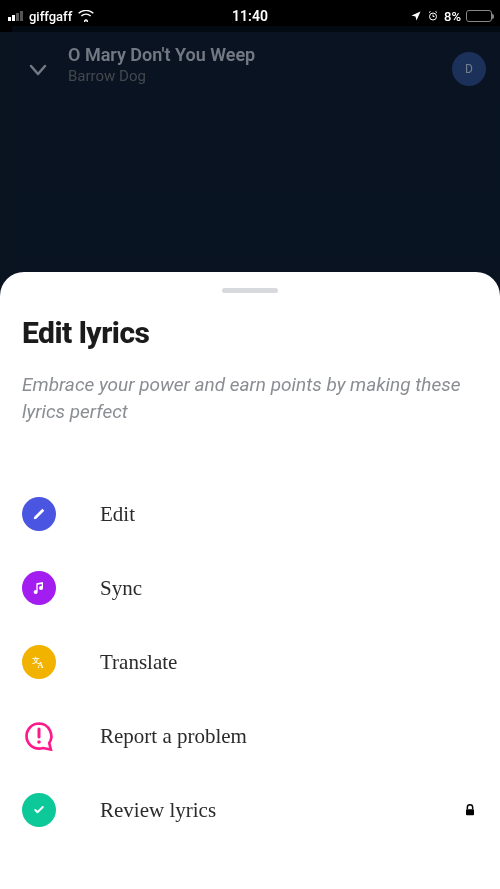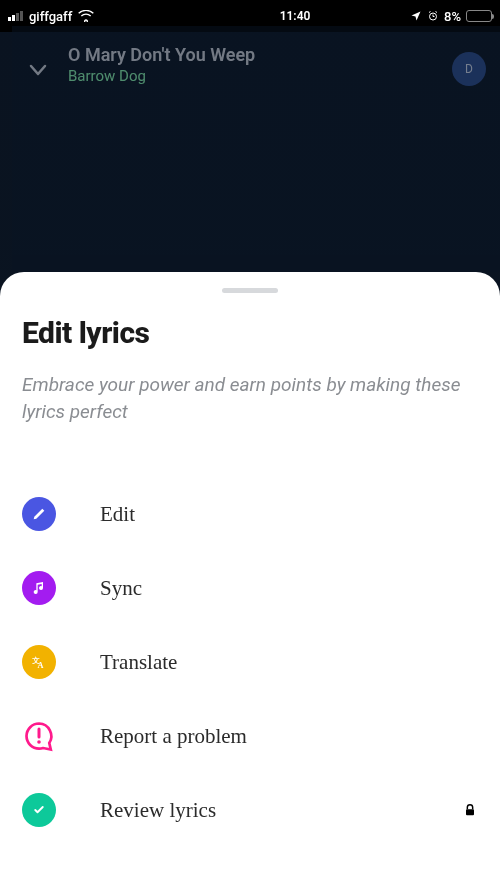--- a/index.html
+++ b/index.html
@@ -1,35 +1,35 @@
 <!DOCTYPE html>
 <html><head>
 <meta charset="utf-8">
 <style>
   * { margin: 0; padding: 0; box-sizing: border-box; }
   html, body { width: 500px; height: 889px; font-family: -apple-system, BlinkMacSystemFont, "Segoe UI", Roboto, sans-serif; background: #000; overflow: hidden; }
   .screen { position: relative; width: 500px; height: 889px; background: linear-gradient(180deg, #0a1320 0%, #0a1522 100%); }
   
   .status-bar { height: 16px; background: #000; display: flex; align-items: center; justify-content: space-between; padding: 16px 8px; font-size: 13px; color: #fff; font-weight: 500; }
   .status-left { display: flex; align-items: center; gap: 6px; }
-  .status-center { position: absolute; left: 50%; transform: translateX(-50%); font-weight: 600; font-size: 12px; margin-left: 45px; }
+  .status-center { position: absolute; left: 50%; transform: translateX(-50%); font-weight: 600; font-size: 14px; }
   .status-right { display: flex; align-items: center; gap: 5px; }
   .signal-bars { display: inline-flex; align-items: flex-end; gap: 1px; }
   .signal-bars span { display: inline-block; width: 3px; background: #fff; }
   .signal-bars span:nth-child(1){height:4px;} .signal-bars span:nth-child(2){height:6px;} .signal-bars span:nth-child(3){height:8px; background:#555;} .signal-bars span:nth-child(4){height:10px; background:#555;}
   .wifi-icon { width: 16px; height: 12px; }
   .battery { width: 26px; height: 12px; border: 1px solid #888; border-radius: 3px; position: relative; }
   .battery:after { content:''; position:absolute; right:-3px; top:3px; width:2px; height:5px; background:#888; border-radius:0 2px 2px 0;}
   .battery-fill { height:100%; width:10%; background:#ffcc00; border-radius:2px 0 0 2px;}
   
   .dim-overlay { position:absolute; top:26px; left:12px; right:0; height:246px; background: rgba(10, 20, 35, 0.95); padding: 18px 14px; display:flex; align-items:flex-start; gap:18px; opacity: 0.55; }
   .chevron-down { width: 24px; height: 24px; margin-top: 14px; color:#c9ced6; }
   .track-info { flex:1; }
   .track-title { color:#c9ced6; font-size:18px; font-weight:600; }
-  .track-artist { color:#86efac; font-size:15px; margin-top:2px; }
+  .track-artist { color:#737373; font-size:15px; margin-top:2px; }
   .avatar { width:34px; height:34px; border-radius:50%; background:#2a4a8a; color:#cdd7e8; display:flex; align-items:center; justify-content:center; font-size:12px; margin-top:8px;}
   
   .sheet { position:absolute; top:272px; left:0; right:0; bottom:0; background:#fff; border-radius:24px 24px 0 0; padding: 10px 22px 12px 22px; }
   .grabber { width:56px; height:5px; background:#d7d9dc; border-radius:3px; margin: 6px auto 22px auto; }
   .sheet-title { font-size:30px; font-weight:800; color:#1b1b1b; letter-spacing:-0.5px; }
   .sheet-desc { font-size:19px; color:#8a8d92; line-height:1.4; margin-top:22px;font-style:italic; }
   .options { margin-top: 52px; }
   .option { display:flex; align-items:center; gap:44px; padding: 20px 0; cursor:pointer;font-family:Liberation Serif, serif; }
   .option-icon { width:34px; height:34px; border-radius:50%; display:flex; align-items:center; justify-content:center; flex-shrink:0; }
   .option-label { font-size:21px; color:#2b2b2b; flex:1; }

